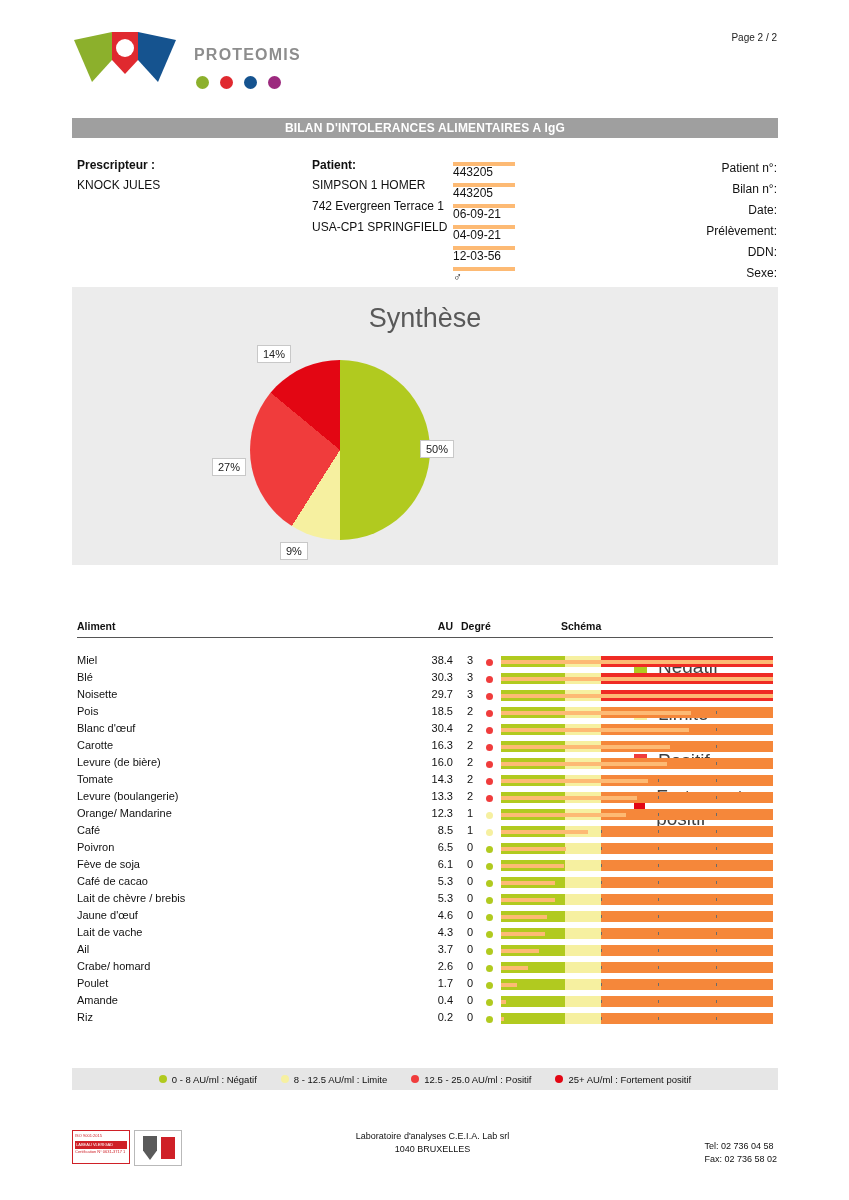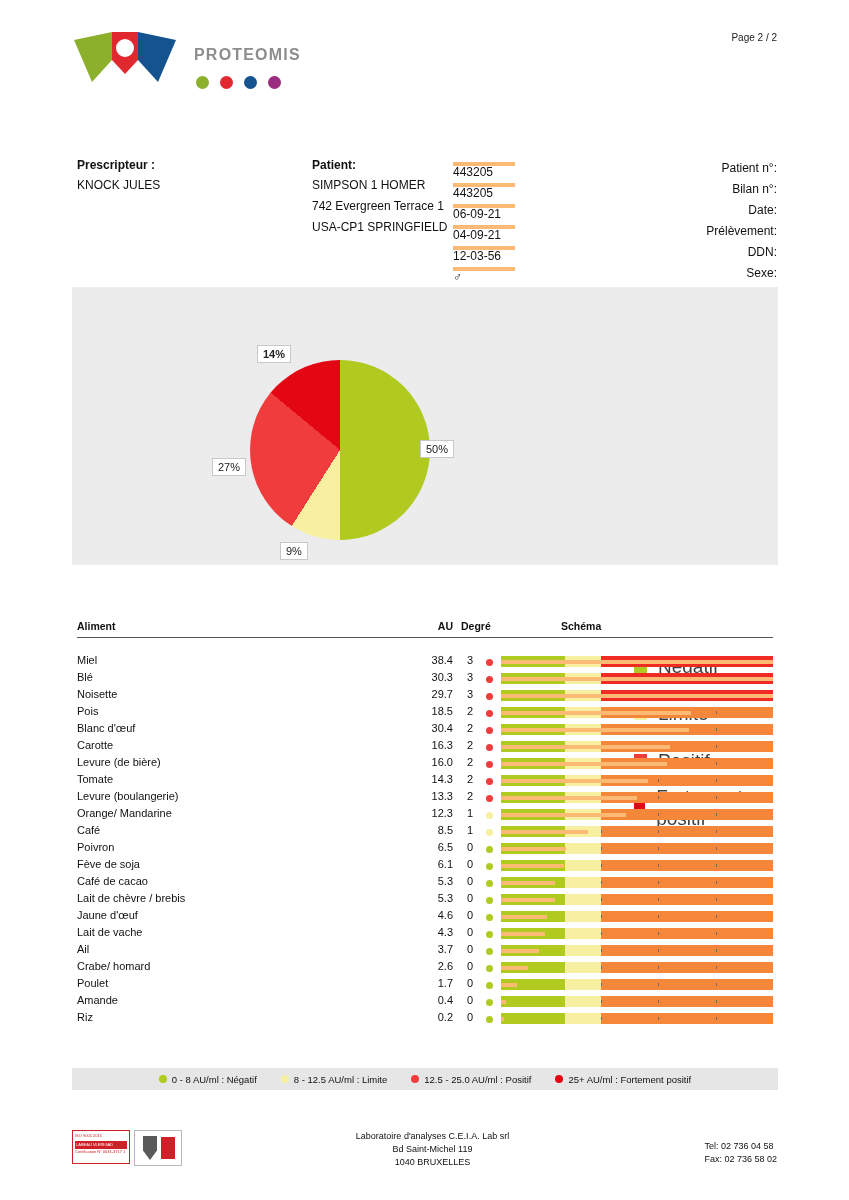--- a/index.html
+++ b/index.html
@@ -66,21 +66,21 @@
       #b1ca1f 0deg 180deg,
       #f6f0a0 180deg 212.4deg,
       #f03c3c 212.4deg 309.6deg,
       #e30613 309.6deg 360deg);
   }
   .lbl{
     position:absolute;background:#ffffff;border:1px solid #c8c8c8;
     font-size:11px;padding:2px 5px;color:#222;white-space:nowrap;
   }
   .lbl-50{left:420px;top:440px;}
-  .lbl-14{left:257px;top:345px;font-weight:bold;}
+  .lbl-14{left:257px;top:345px;}
   .lbl-27{left:212px;top:458px;}
   .lbl-9{left:280px;top:542px;}
 
   .legend{position:absolute;left:562px;top:356px;}
   .legend .item{display:flex;align-items:center;height:47px;}
   .legend .sw{width:13px;height:13px;margin-right:11px;}
   .legend .txt{font-size:19px;color:#3f3f3f;}
 
   
   .tbl{position:absolute;left:77px;top:620px;width:696px;}
@@ -160,20 +160,21 @@
       <path d="M40 2 L66 2 L66 30 L53 44 L40 30 Z" fill="#e0292f"></path>
       <circle cx="53" cy="18" r="9" fill="#ffffff"></circle>
     </svg>
     <div class="logo-name">PROTEOMIS</div>
     <span class="dot d1"></span>
     <span class="dot d2"></span>
     <span class="dot d3"></span>
     <span class="dot d4"></span>
   </div>
 
+  <div class="titlebar">BILAN D'INTOLERANCES ALIMENTAIRES A IgG</div>
 
   <div class="presc-label">Prescripteur :</div>
   <div class="presc-name">KNOCK JULES</div>
 
   <div class="pat-label">Patient:</div>
   <div class="pat-l1">SIMPSON 1 HOMER</div>
   <div class="pat-l2">742 Evergreen Terrace 1</div>
   <div class="pat-l3">USA-CP1 SPRINGFIELD</div>
 
   <div class="meta">
@@ -191,20 +192,21 @@
     </div>
     <div class="row">
       <span>DDN:</span><span class="val">12-03-56</span>
     </div>
     <div class="row">
       <span>Sexe:</span><span class="val">♂</span>
     </div>
   </div>
 
   <div class="panel">
+    <h2>Synthèse</h2>
     <div class="pie-wrap">
       <div class="pie"></div>
     </div>
     <div class="legend">
       <div class="item">
         <span class="sw" style="background:#b1ca1f"></span>
         <span class="txt">Négatif</span>
       </div>
       <div class="item">
         <span class="sw" style="background:#f6f0a0"></span>
@@ -590,21 +592,20 @@
     <div class="iso">
       <span>ISO 9001:2015</span>
       <span class="bd">LABEAU VLERIGAD</span>
       <span>Certification</span>
       <span>N° 0631-3717 1</span>
     </div>
     <div class="belac"></div>
   </div>
   <div class="fcenter">
     <div>Laboratoire d'analyses C.E.I.A. Lab srl</div>
-    <div>Bd Saint-Michel 119</div>
     <div>1040 BRUXELLES</div>
   </div>
   <div class="fright">
     <div>Tel: 02 736 04 58</div>
     <div>Fax: 02 736 58 02</div>
   </div>
 
 </div>
 
 </body></html>

